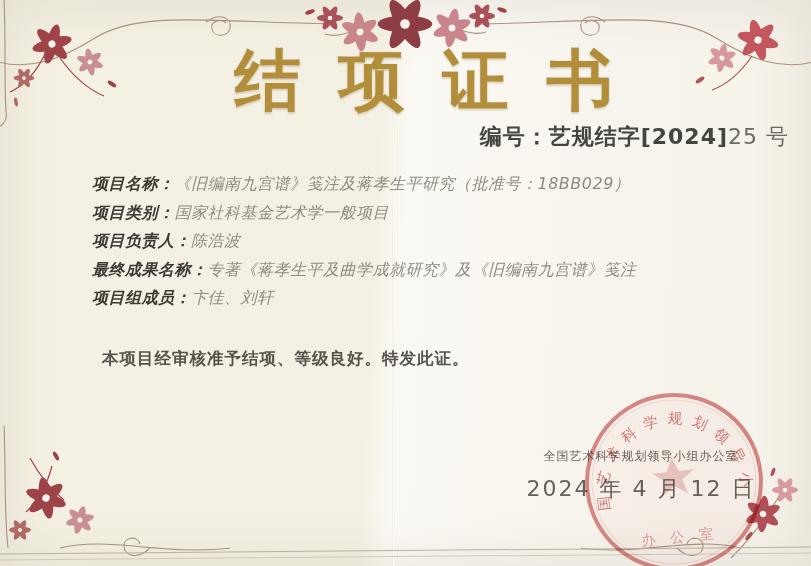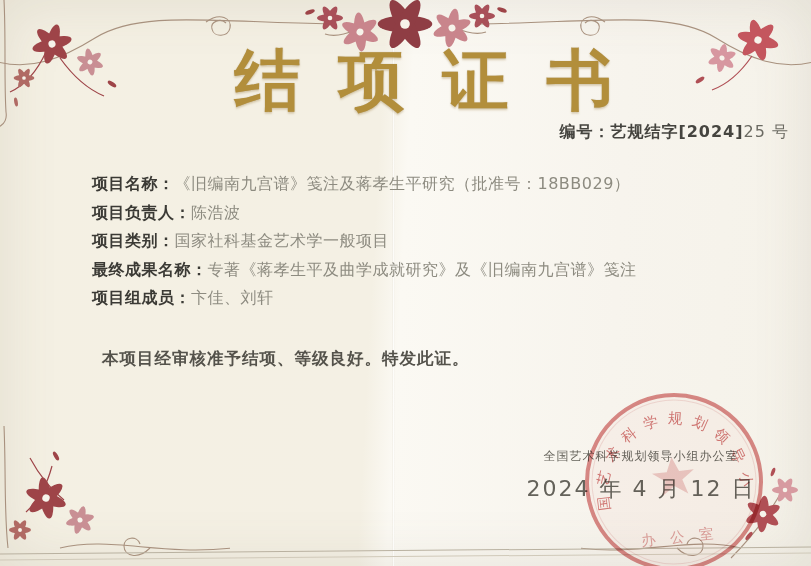--- a/index.html
+++ b/index.html
@@ -18,25 +18,25 @@
   .orn.top{left:0;top:0;}
   .orn.bl{left:0;bottom:0;}
   .orn.br{right:0;bottom:0;}
   .title{
     position:absolute;left:16px;right:0;top:36px;margin:0;text-align:center;
     font-size:66px;font-weight:700;color:#b28e3b;letter-spacing:38px;padding-left:58px;
     text-shadow:0 2px 2px rgba(150,118,55,.28),0 0 1px rgba(130,100,40,.5);
     font-family:"DejaVu Serif","Liberation Serif",serif;
   }
   .number{
-    position:absolute;top:122px;right:22px;font-size:16px;font-weight:700;color:#45443f;letter-spacing:1px;
+    position:absolute;top:122px;right:22px;font-size:22px;font-weight:700;color:#45443f;letter-spacing:1px;
   }
   .number .num-serial{font-weight:400;color:#6b6a62;}
   .fields{position:absolute;left:92px;top:170px;width:660px;}
-  .field-row{height:28.5px;line-height:28.5px;font-size:16px;white-space:nowrap;}
+  .field-row{height:28.5px;line-height:28.5px;font-size:16px;white-space:nowrap;font-style:italic;}
   .flabel{font-weight:700;color:#3b3a35;letter-spacing:.5px;}
   .fvalue{color:#8d8b80;letter-spacing:.5px;}
   .statement{
     position:absolute;left:92px;top:338px;margin:10px;font-size:16.5px;color:#54524b;
     font-weight:600;letter-spacing:1px;
   }
   .signblock{position:absolute;right:20px;top:448px;width:300px;text-align:center;}
   .issuer{font-size:12px;color:#64625a;letter-spacing:1px;}
   .date{margin-top:9px;font-size:22px;color:#64625a;letter-spacing:2px;}
   .seal{
@@ -132,24 +132,24 @@
 
   <div class="number">
     <span class="num-label">编号：艺规结字[2024]</span><span class="num-serial">25 号</span>
   </div>
 
   <div class="fields">
     <div class="field-row">
       <span class="flabel">项目名称：</span><span class="fvalue">《旧编南九宫谱》笺注及蒋孝生平研究（批准号：18BB029）</span>
     </div>
     <div class="field-row">
-      <span class="flabel">项目负责人：</span><span class="fvalue">陈浩波</span>
+      <span class="flabel">项目类别：</span><span class="fvalue">国家社科基金艺术学一般项目</span>
     </div>
     <div class="field-row">
-      <span class="flabel">项目类别：</span><span class="fvalue">国家社科基金艺术学一般项目</span>
+      <span class="flabel">项目负责人：</span><span class="fvalue">陈浩波</span>
     </div>
     <div class="field-row">
       <span class="flabel">最终成果名称：</span><span class="fvalue">专著《蒋孝生平及曲学成就研究》及《旧编南九宫谱》笺注</span>
     </div>
     <div class="field-row">
       <span class="flabel">项目组成员：</span><span class="fvalue">卞佳、刘轩</span>
     </div>
   </div>
 
   <p class="statement">本项目经审核准予结项、等级良好。特发此证。</p>

